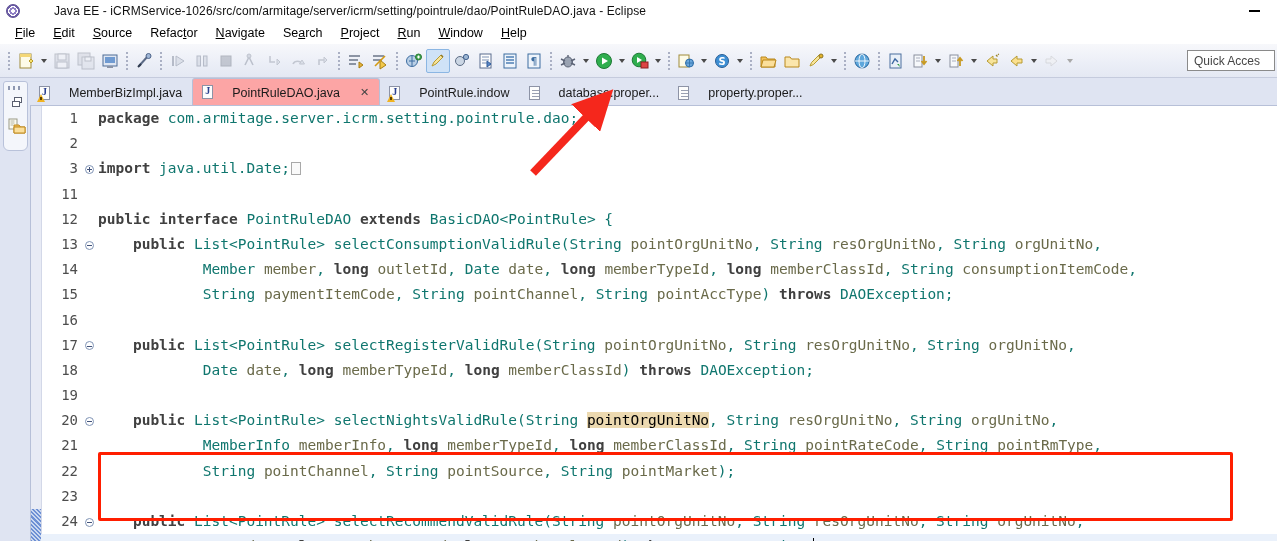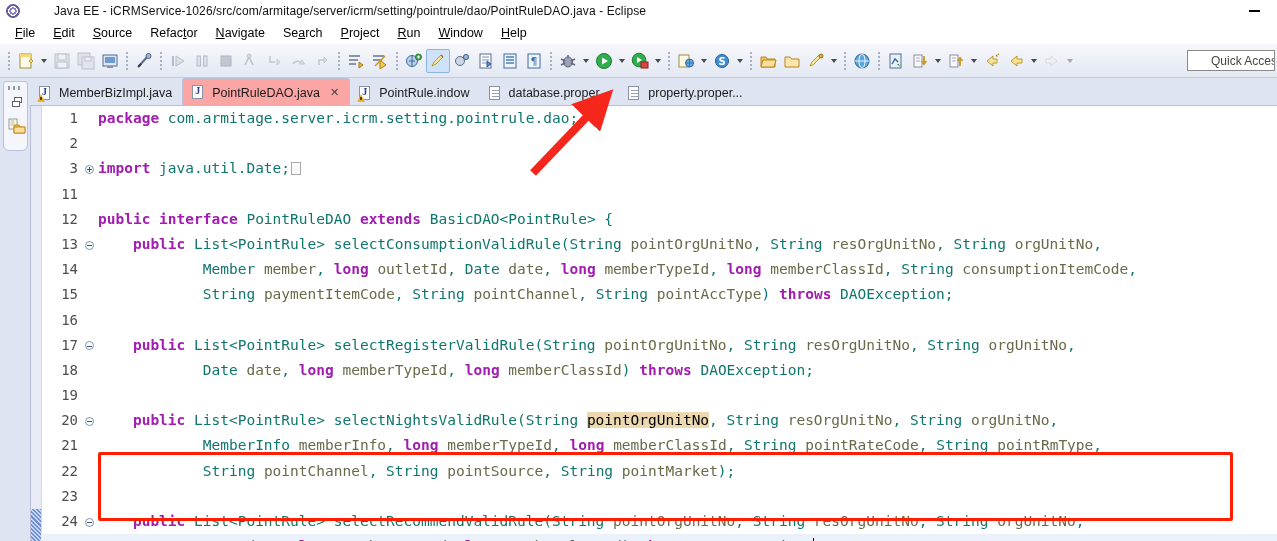--- a/index.html
+++ b/index.html
@@ -85,21 +85,21 @@
     display: block; width: 0; height: 0;
     border-left: 3.5px solid transparent; border-right: 3.5px solid transparent;
     border-top: 4px solid #4a4a4a;
   }
   .arrow-dn.dim i { border-top-color: #a8a8a8; }
 
   .quick-access {
     position: absolute; right: 2px; top: 6px;
     width: 88px; height: 21px;
     border: 1px solid #8a8a8a; background: #fff;
-    display: flex; align-items: center; padding-left: 23px;
+    display: flex; align-items: center; padding-left: 6px;
     font-size: 12px; color: #454545; overflow: hidden; white-space: nowrap;
   }
 
   
   .leftbar {
     position: absolute; left: 0; top: 78px; width: 30px; height: 463px;
     background: #dfe4f2;
   }
   .leftbar-panel {
     position: absolute; left: 3px; top: 3px; width: 25px; height: 70px;
@@ -113,21 +113,21 @@
   }
   .lb-icon { width: 25px; height: 24px; display: flex; align-items: center; justify-content: center; }
 
   
   .tabbar {
     position: absolute; left: 30px; top: 78px; width: 1247px; height: 28px;
     background: #dfe4f2;
     display: flex; align-items: flex-end;
   }
   .tab {
-    height: 26px; display: flex; align-items: center; gap: 7px;
+    height: 26px; display: flex; align-items: center; gap: 17px;
     padding: 0 10px 0 8px; font-size: 12.5px; color: #1a1a1a; white-space: nowrap;
     position: relative; flex: none;
   }
   .tab.active {
     background: #fca5a5;
     border: 1px solid #b7c0d8; border-bottom: none;
     border-radius: 3px 3px 0 0;
     height: 28px;
   }
   .tab-close { font-size: 11px; color: #444; margin-left: 3px; }
@@ -205,21 +205,21 @@
   }
   .ltxt { flex: none; padding-left: 3px; }
 
   
   .chg {
     position: absolute; left: 0; top: 0; width: 10px; height: 25.2px;
     background-image: repeating-linear-gradient(45deg, #6d8fd4 0 1.5px, #c9d7f0 1.5px 3px);
   }
 
   
-  .kw { color: #a21caf; font-weight: bold; }
+  .kw { color: #404040; font-weight: bold; }
   .pl { color: #0f766e; }
   .par { color: #6a6a4a; }
   .hl { background: #ecd9b0; }
   .fold-ph {
     display: inline-block; width: 10px; height: 13px; vertical-align: -2px;
     border: 1px solid #a9a9a9; background: #fafafa; margin-left: 1px;
   }
   .caret {
     display: inline-block; width: 1px; height: 16px; background: #000;
     vertical-align: -3px; margin-left: -1px;

